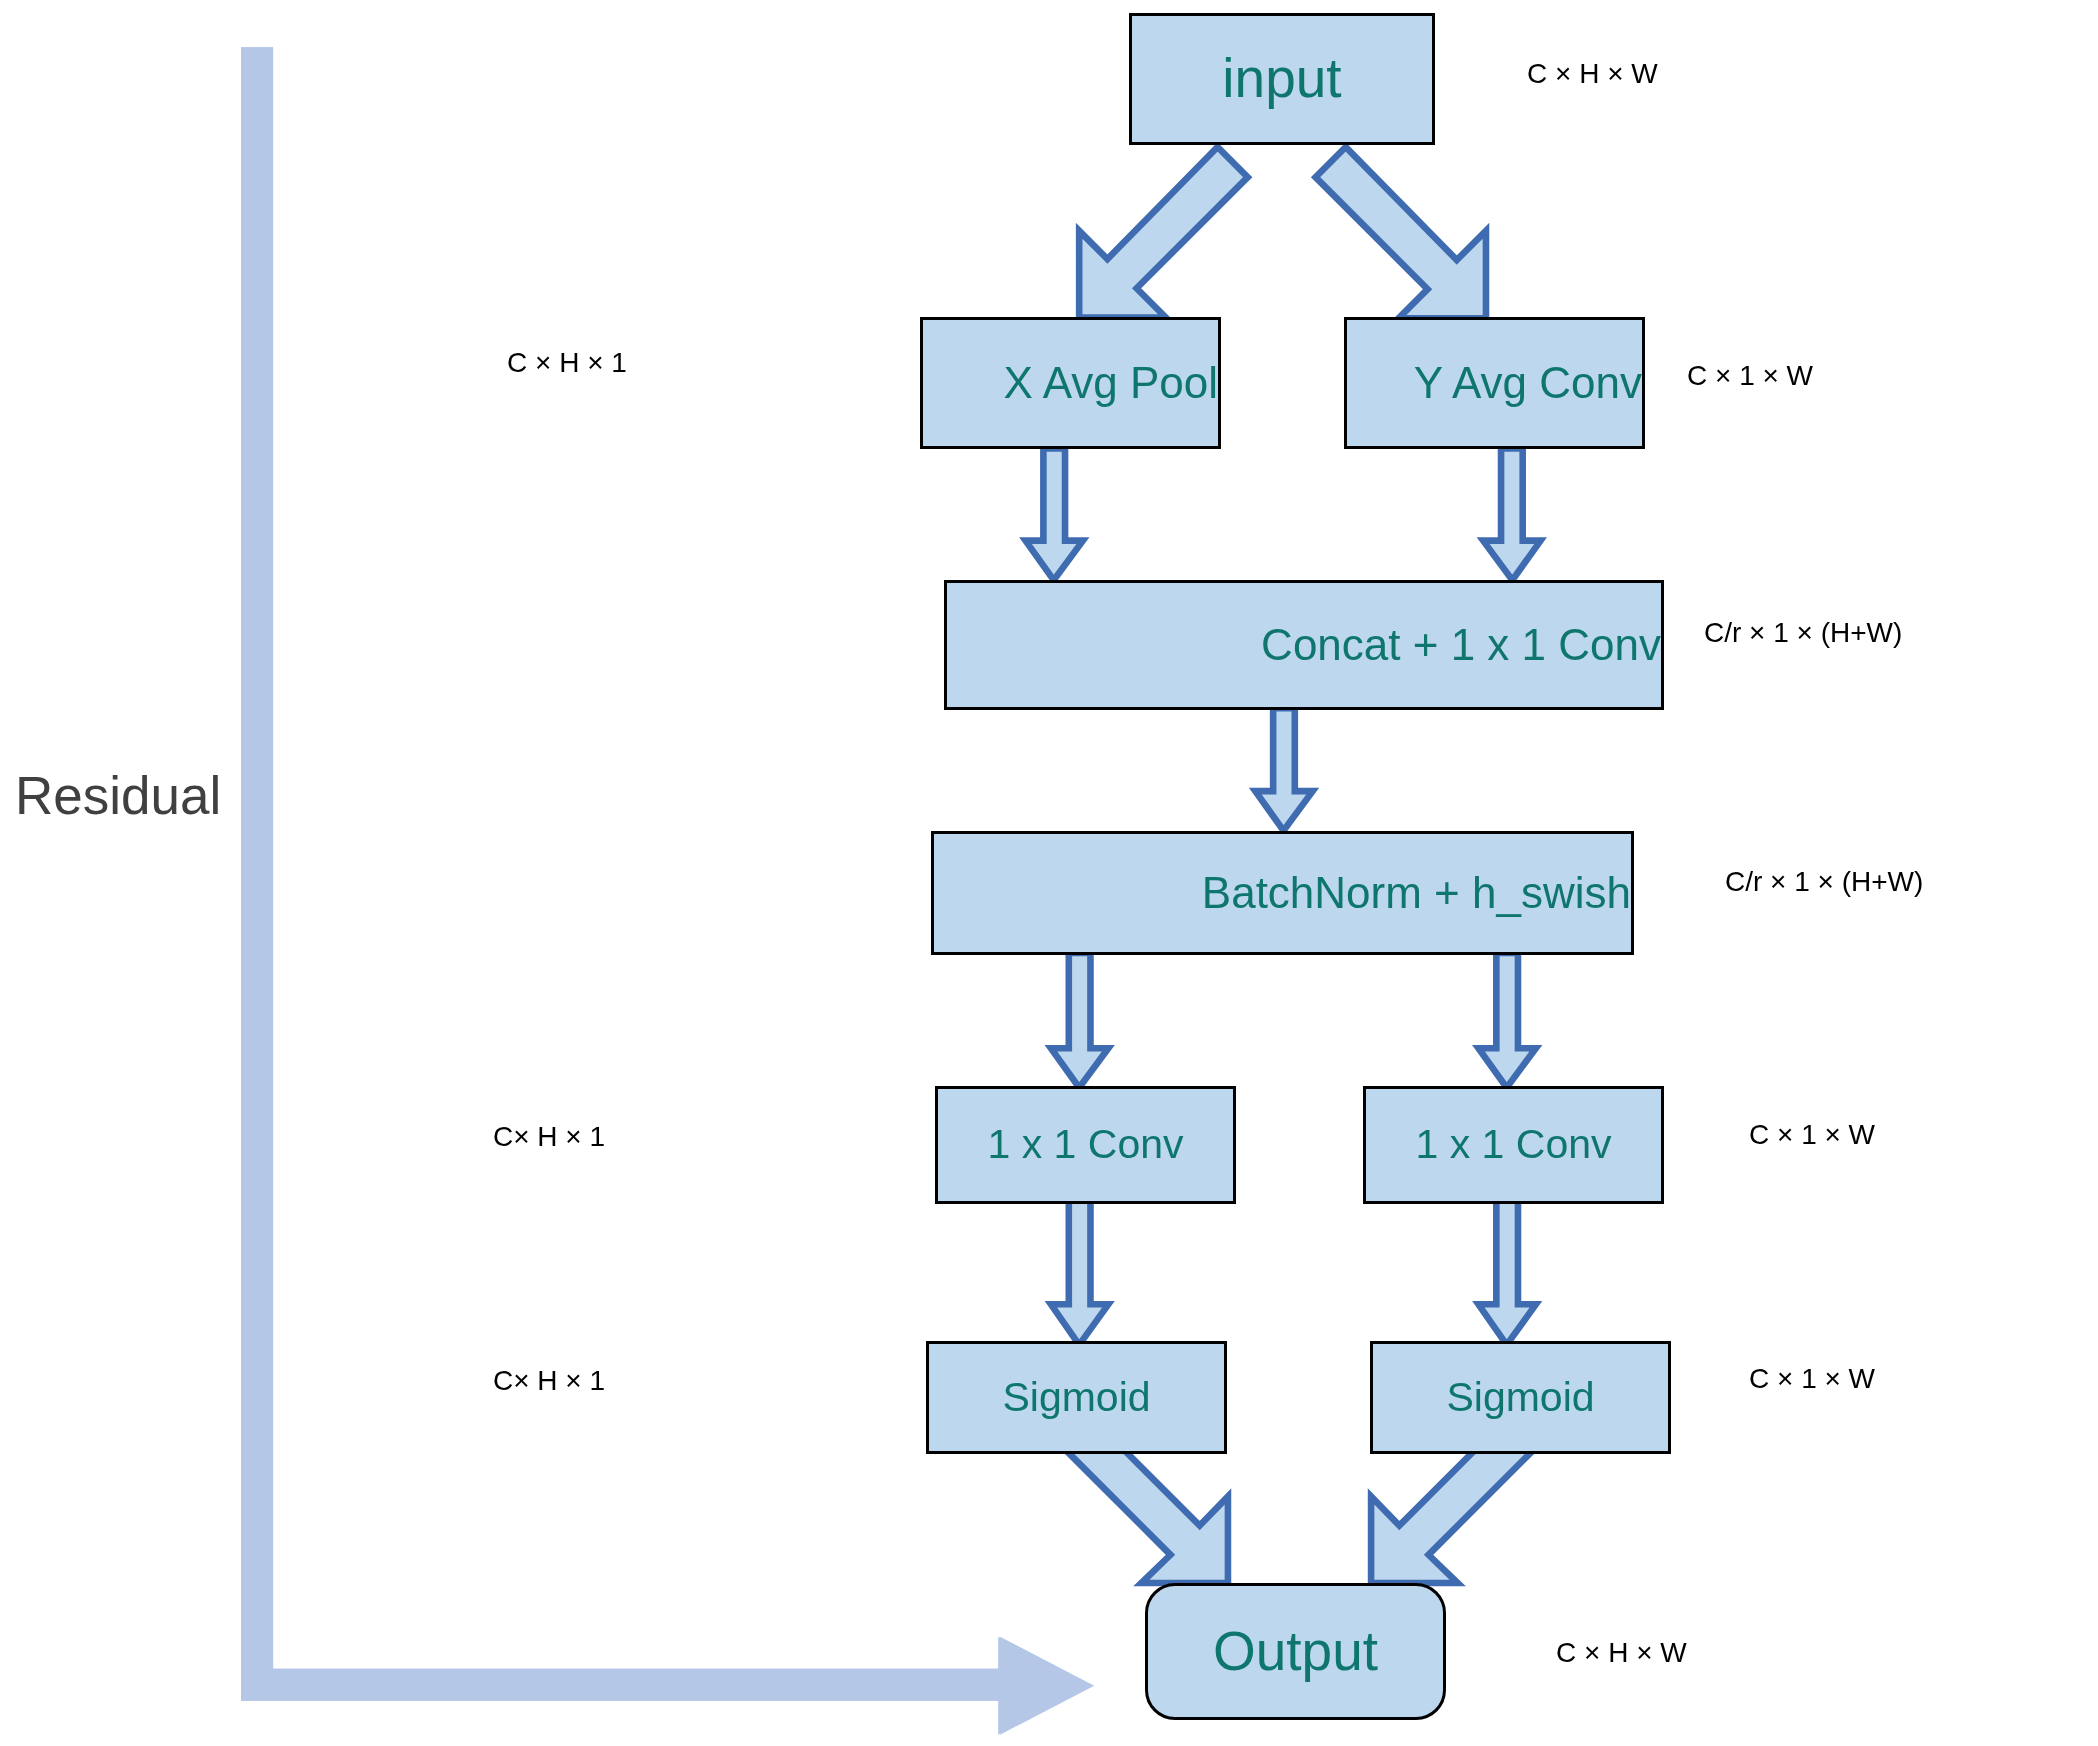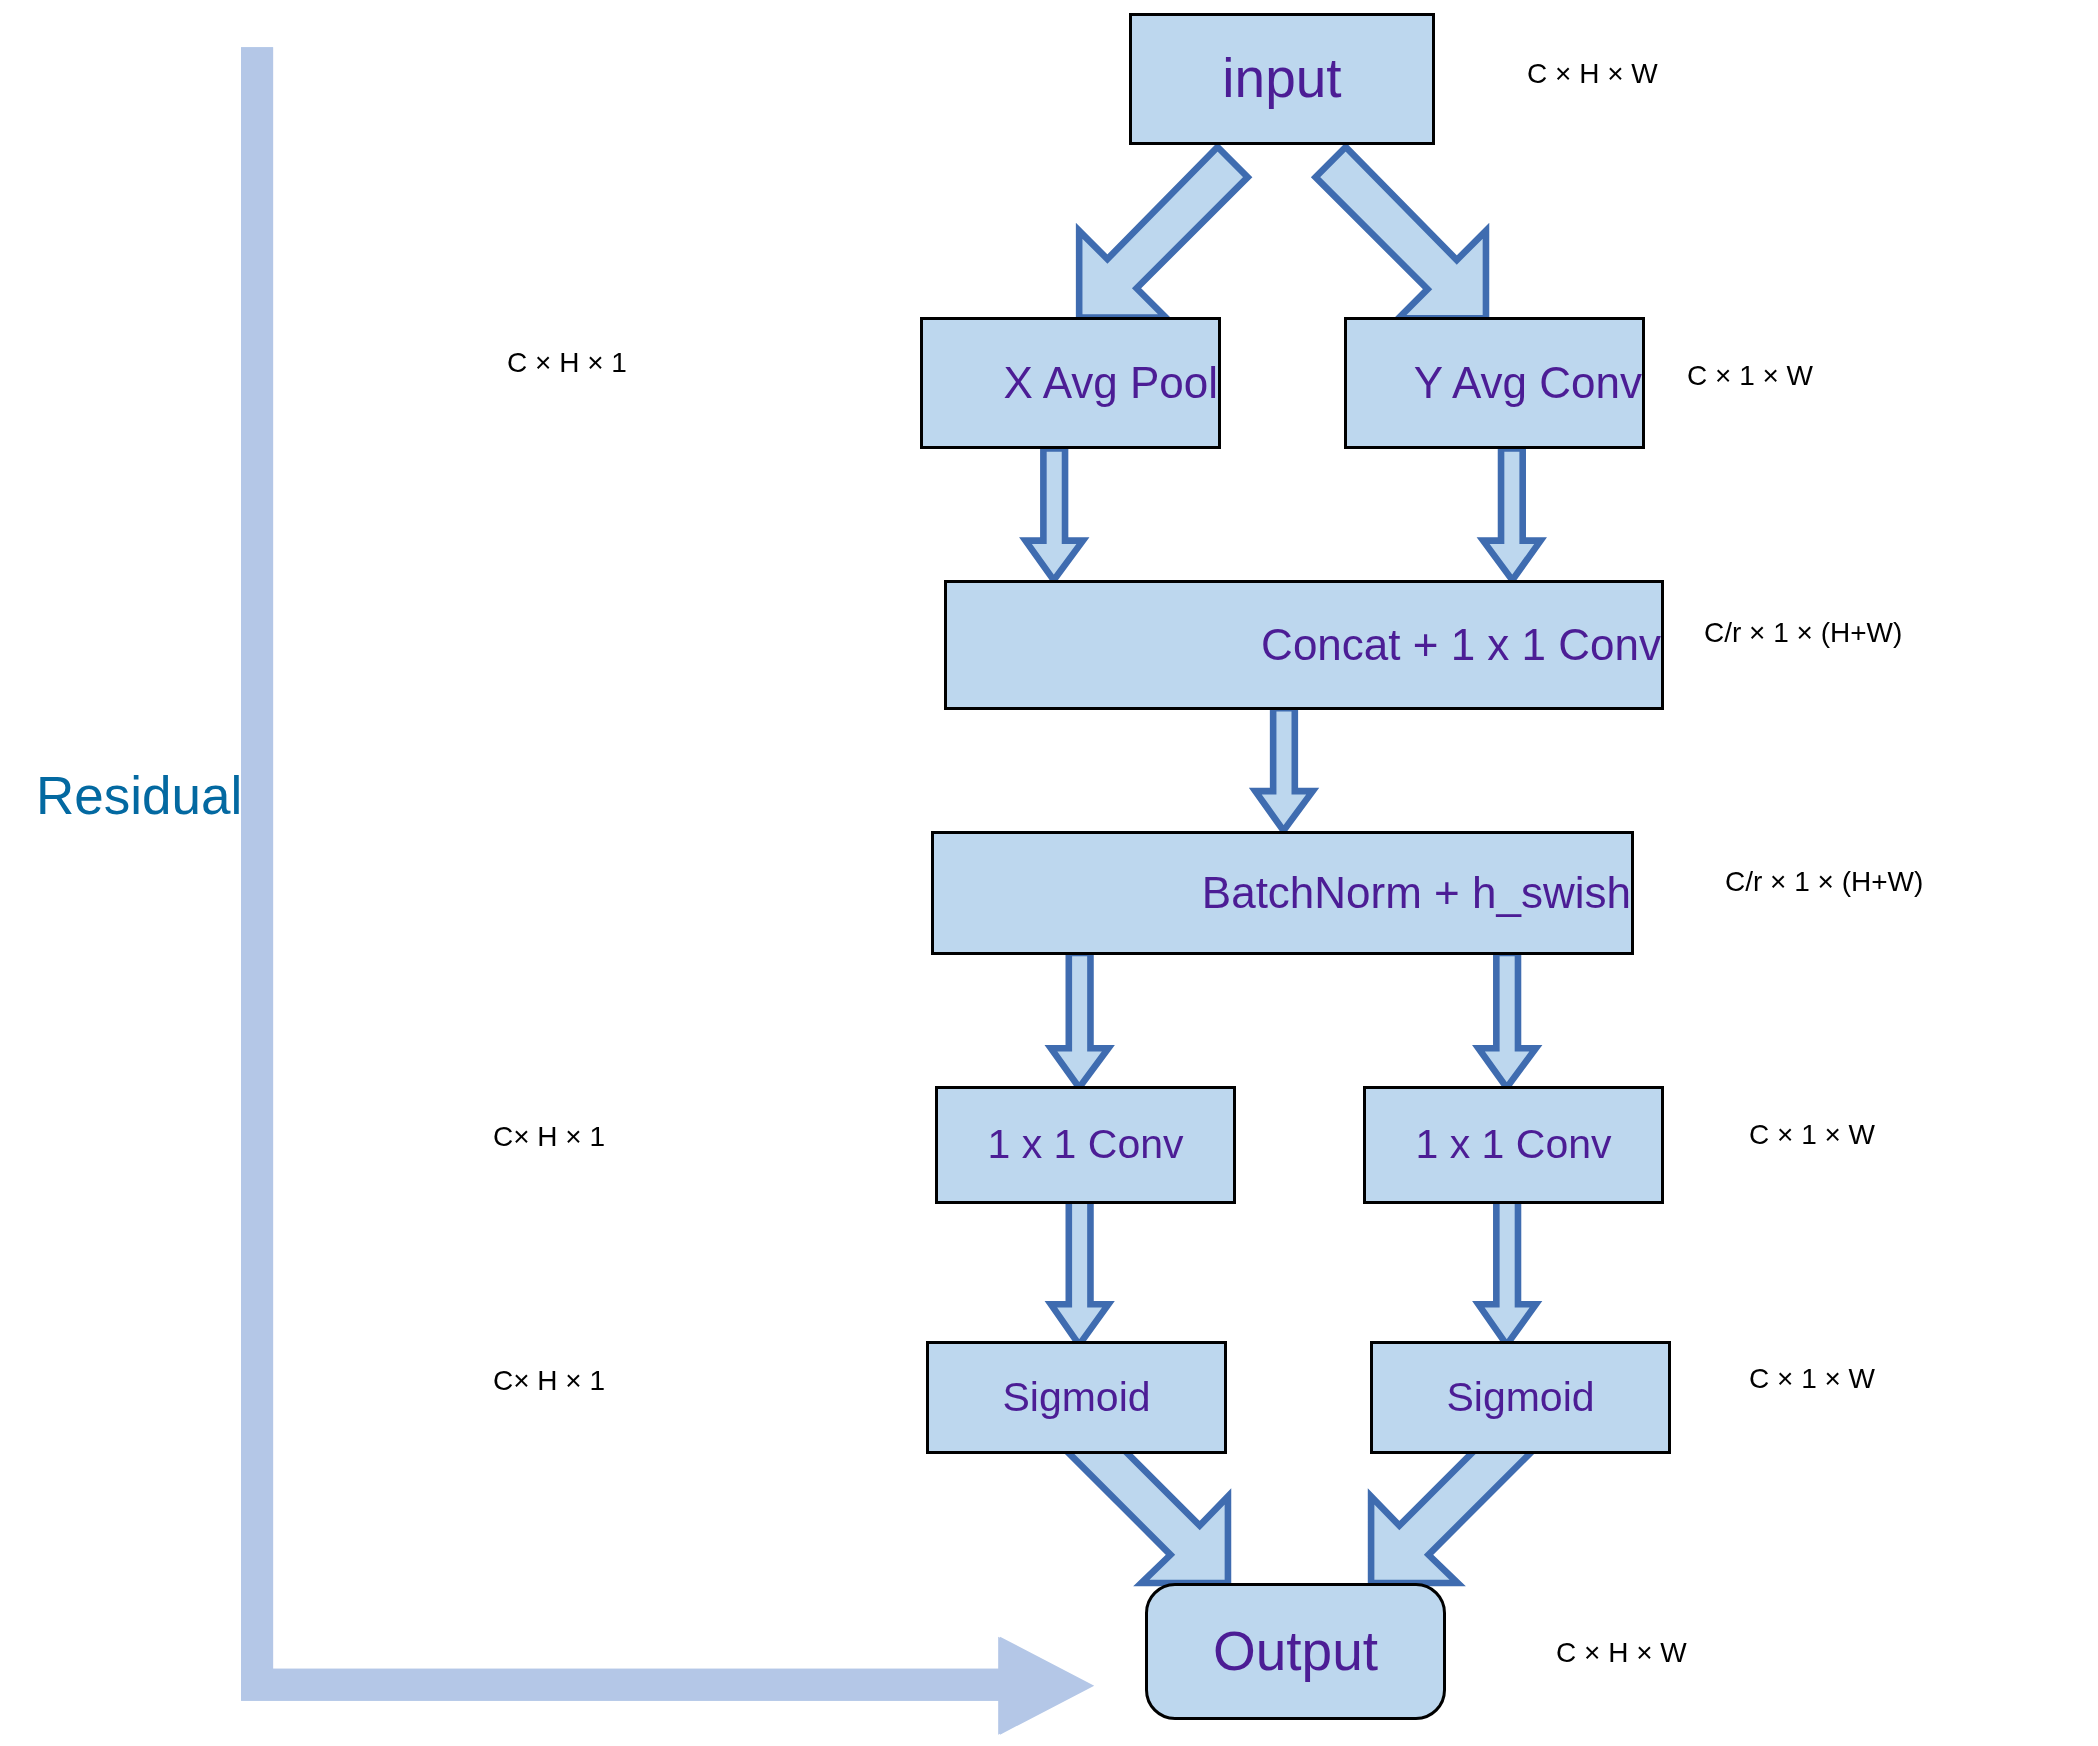--- a/index.html
+++ b/index.html
@@ -22,46 +22,45 @@
     height: 1747px;
   }
   .node {
     position: absolute;
     background: #bdd7ee;
     border: 3.8px solid #000000;
     box-sizing: border-box;
     display: flex;
     align-items: center;
     justify-content: center;
-    color: #4c1d95;
+    color: #0f766e;
     font-family: "Liberation Sans", sans-serif;
     line-height: 1.05;
     white-space: nowrap;
     z-index: 3;
   }
   .node.big   { font-size: 55px; }
   .node.med   { font-size: 44px; justify-content: flex-end; }
   .node.small { font-size: 41px; }
 
   .dim-label {
     position: absolute;
     color: #000000;
     font-family: "Liberation Sans", sans-serif;
     font-size: 28px;
     white-space: nowrap;
     z-index: 4;
   }
   .side-label {
     position: absolute;
-    color: #0369a1;
+    color: #404040;
     font-family: "Liberation Sans", sans-serif;
     font-size: 53px;
     white-space: nowrap;
     z-index: 4;
-    margin-left: 21px;
   }
 </style>
 </head>
 <body>
 
 <div id="stage">
 
   <svg id="svg-layer" viewBox="0 0 2229 1855">
 
     <g>

